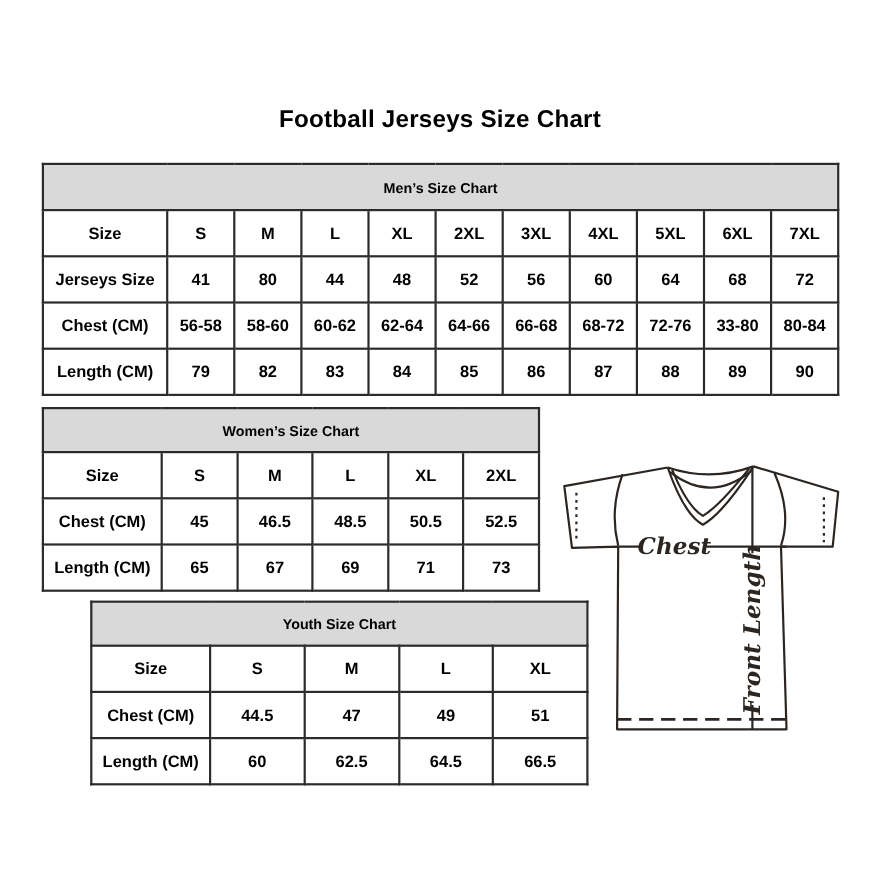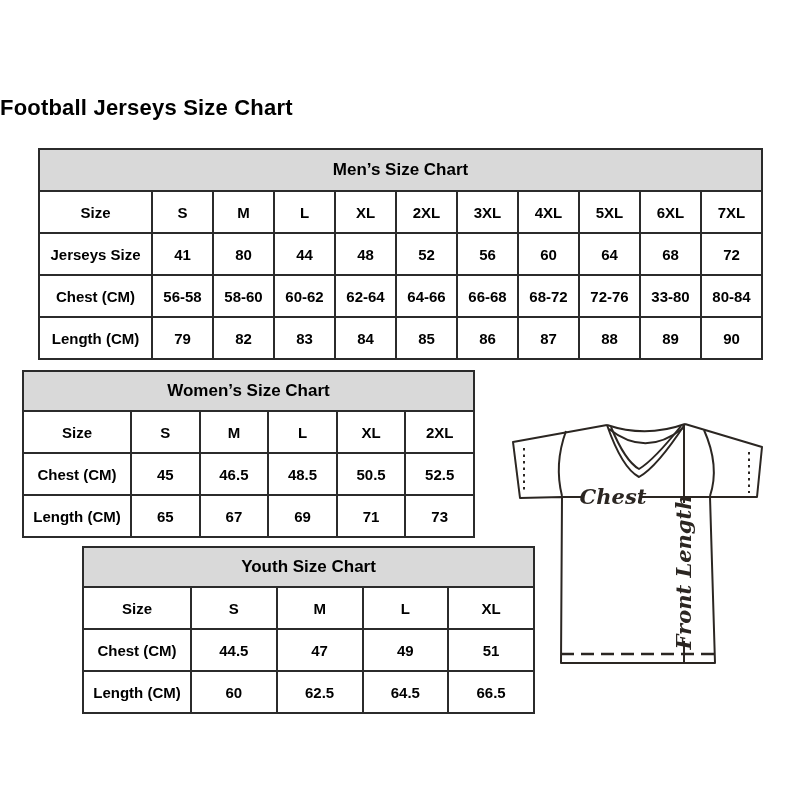--- a/index.html
+++ b/index.html
@@ -7,20 +7,21 @@
     width: 800px; height: 800px;
     background: #ffffff;
     position: relative;
     font-family: "Liberation Sans", sans-serif;
     color: #000;
     overflow: hidden;
   }
   .page-title {
     position: absolute;
     top: 95px; left: 0; width: 800px;
+    text-align: center;
     font-size: 22px;
     font-weight: bold;
     letter-spacing: 0.2px;
   }
   table.size-table {
     position: absolute;
     border-collapse: collapse;
     table-layout: fixed;
   }
   table.size-table th,
@@ -30,25 +31,25 @@
     vertical-align: middle;
     font-weight: bold;
     padding: 0;
     font-size: 15px;
     height: 40px;
     overflow: hidden;
     white-space: nowrap;
   }
   table.size-table th.chart-header {
     background: #d9d9d9;
-    font-size: 17px;
+    font-size: 13px;
     height: 40px;
   }
   #men-table   { left: 38px; top: 148px; width: 725px; }
-  #women-table { left: 22px; top: 370px; width: 453px; }
+  #women-table { left: 38px; top: 370px; width: 453px; }
   #youth-table { left: 38px; top: 546px; width: 453px; margin-left: 44px; }
   #women-table th.chart-header, #youth-table th.chart-header { height: 38px; }
   #jersey-diagram {
     position: absolute;
     left: 495px; top: 400px;
     width: 290px; height: 290px;
   }
   .measure-label {
     font-family: "DejaVu Serif", serif;
     font-style: italic;

